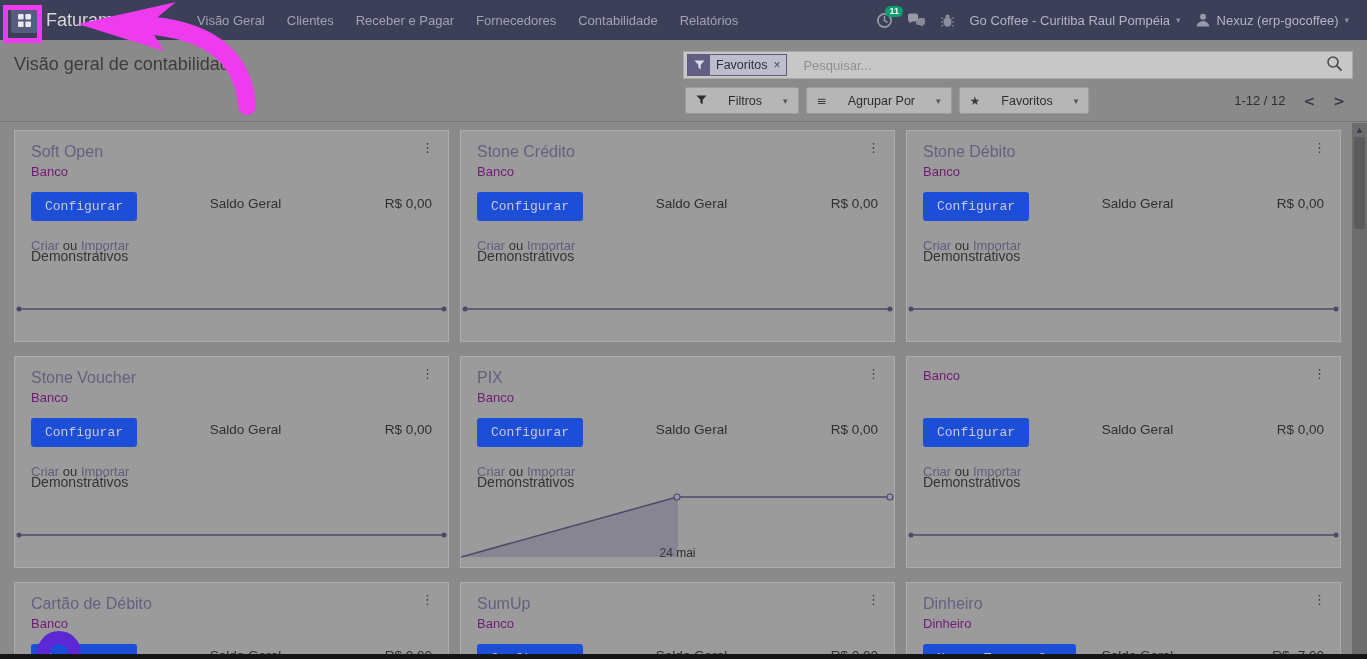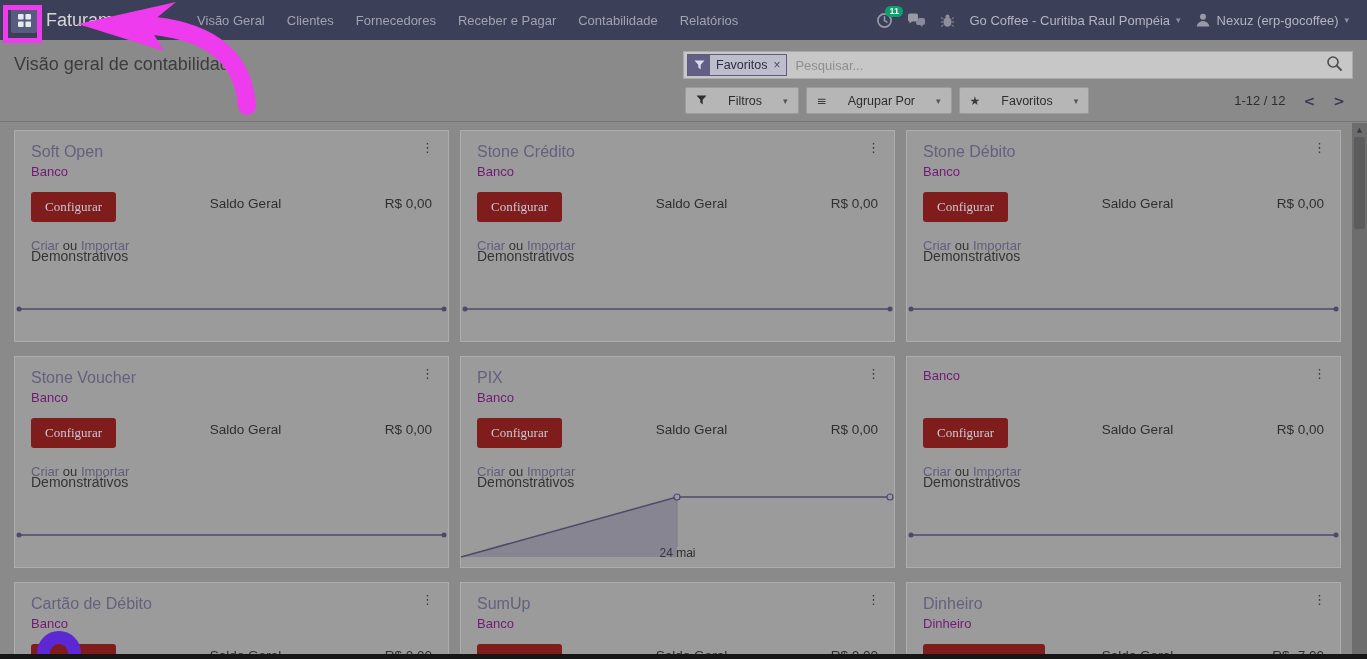--- a/index.html
+++ b/index.html
@@ -26,21 +26,21 @@
   #control-panel { position:absolute; left:0; top:40px; width:1367px; height:82px;
     background:#8a8a8a; border-bottom:1px solid #747474; }
   #page-title { position:absolute; left:14px; top:14px; font-size:18px; color:#3c3c3c; }
   #search-box { position:absolute; left:683px; top:11px; width:670px; height:28px;
     background:#c7c7c7; border:1px solid #aaaaaa; display:flex; align-items:center; }
   .facet { display:flex; align-items:stretch; height:22px; margin-left:3px;
     border:1px solid #5e5c78; background:#bebdcd; }
   .facet-ico { background:#625f86; width:22px; display:flex; align-items:center; justify-content:center; }
   .facet-label { font-size:12.5px; color:#2e2e3e; display:flex; align-items:center; padding:0 6px; }
   .facet-x { font-size:12px; color:#4a4a58; display:flex; align-items:center; padding:0 6px 0 0; cursor:pointer; }
-  #search-placeholder { color:#8f8f8f; font-size:13px; margin-left:8px; flex:1; }
+  #search-placeholder { color:#8f8f8f; font-size:13px; margin-left:16px; flex:1; }
   #search-magnifier { margin-right:9px; cursor:pointer; }
 
   #filter-row { position:absolute; left:685px; top:47px; display:flex; gap:7px; }
   .cp-btn { height:27px; background:#b6b6b6; border:1px solid #9c9c9c; border-radius:2px;
     font-size:12.5px; color:#2e2e2e; display:flex; align-items:center; gap:21px;
     padding:0 10px; cursor:pointer; white-space:nowrap; }
   .cp-btn .caret { color:#555; }
   .cp-btn .glyph { font-size:12px; color:#3a3a3a; font-family:"DejaVu Sans",sans-serif; }
 
   #pager { position:absolute; right:22px; top:47px; height:27px; display:flex; align-items:center; gap:18px; }
@@ -51,23 +51,23 @@
   
   #content { position:absolute; left:0; top:123px; width:1367px; height:460px; background:#8a8a8a; }
   #card-grid { position:absolute; left:14px; top:7px; width:1327px;
     display:grid; grid-template-columns:repeat(3,1fr); gap:14px 11px; grid-auto-rows:212px; }
   .card { position:relative; background:#9b9b9b; border:1px solid #adadad; overflow:hidden; }
   .card-pad { padding:10px 16px 0 16px; }
   .card-title { font-size:16px; color:#63617e; line-height:22px; }
   .card-subtitle { font-size:13px; color:#701a75; line-height:17px; }
   .kebab { position:absolute; right:14px; top:9px; font-size:13px; color:#3a3a3a;
     font-family:"DejaVu Sans",sans-serif; cursor:pointer; letter-spacing:0; }
-  .action-btn { position:absolute; left:16px; top:61px; background:#7f1d1d; color:#c9c8d4;
+  .action-btn { position:absolute; left:16px; top:61px; background:#1d4ed8; color:#c9c8d4;
     border:none; border-radius:3px; font-size:13px; padding:7px 14px; cursor:pointer;
-    font-family:Liberation Serif, serif; white-space:nowrap; }
+    font-family:Liberation Mono, monospace; white-space:nowrap; }
   .balances { position:absolute; left:45%; right:16px; top:64px; }
   .brow { display:flex; justify-content:space-between; line-height:18px; }
   .blabel { font-size:13.5px; color:#2f2f2f; }
   .bvalue { font-size:13.5px; color:#2f2f2f; }
   .links-row { position:absolute; left:16px; top:106px; font-size:13px; line-height:18px; }
   .link { color:#605e7c; cursor:pointer; }
   .plain { color:#343434; }
   .card-extra { position:absolute; left:16px; top:117px; font-size:14px; color:#343434; }
   .spark { position:absolute; left:0; bottom:0; width:433px; height:80px; }
   .chart-label { position:absolute; bottom:7px; left:50%; transform:translateX(-50%);
@@ -97,22 +97,22 @@
       <rect x="1" y="1" width="5.6" height="5.6" rx="1" fill="#e9e9f0"></rect>
       <rect x="8.4" y="1" width="5.6" height="5.6" rx="1" fill="#e9e9f0"></rect>
       <rect x="1" y="8.4" width="5.6" height="5.6" rx="1" fill="#e9e9f0"></rect>
       <rect x="8.4" y="8.4" width="5.6" height="5.6" rx="1" fill="#e9e9f0"></rect>
     </svg>
   </div>
   <div id="brand">Faturamento</div>
   <ul id="main-menu">
       <li>Visão Geral</li>
       <li>Clientes</li>
+      <li>Receber e Pagar</li>
       <li>Fornecedores</li>
-      <li>Receber e Pagar</li>
       <li>Contabilidade</li>
       <li>Relatórios</li>
     </ul>
 
   <div id="nav-right">
     <div class="nav-ico">
       <svg width="17" height="17" viewBox="0 0 17 17">
         <circle cx="8.5" cy="8.5" r="6.6" fill="none" stroke="#9a99a8" stroke-width="1.7"></circle>
         <path d="M8.5 4.8 V8.7 L11 10.2" fill="none" stroke="#9a99a8" stroke-width="1.5" stroke-linecap="round"></path>
       </svg>

